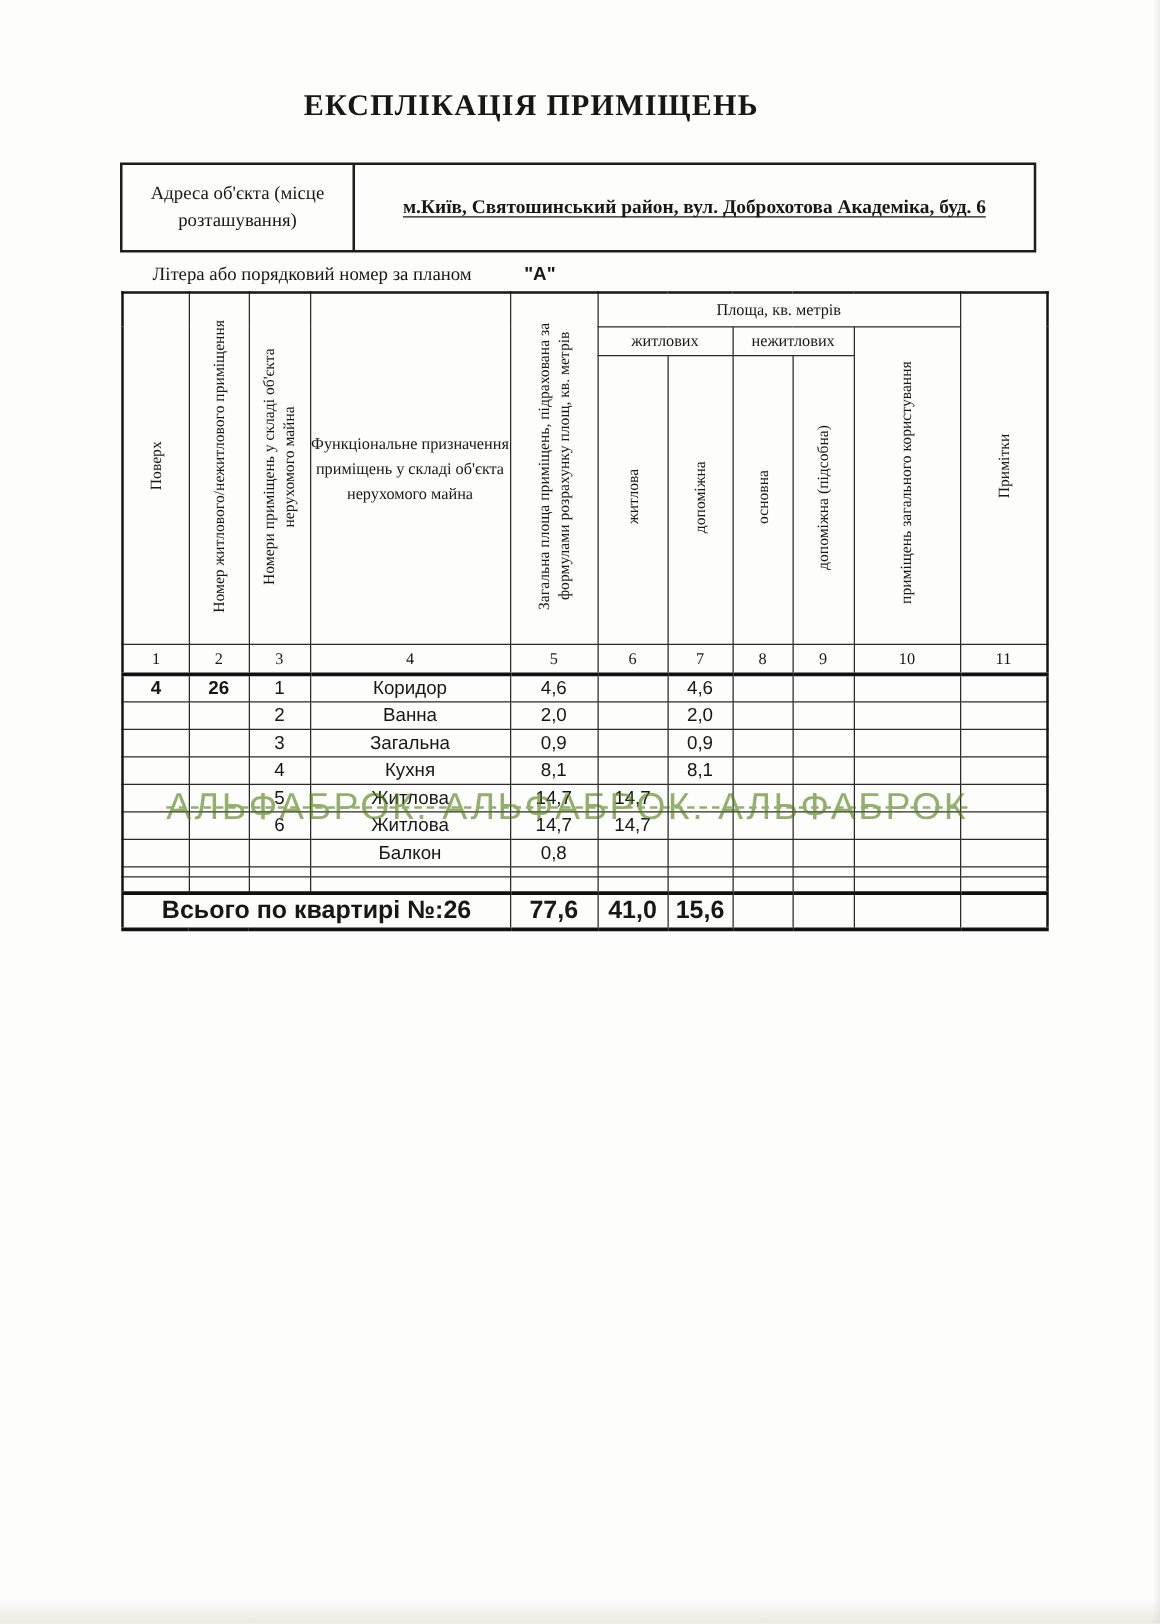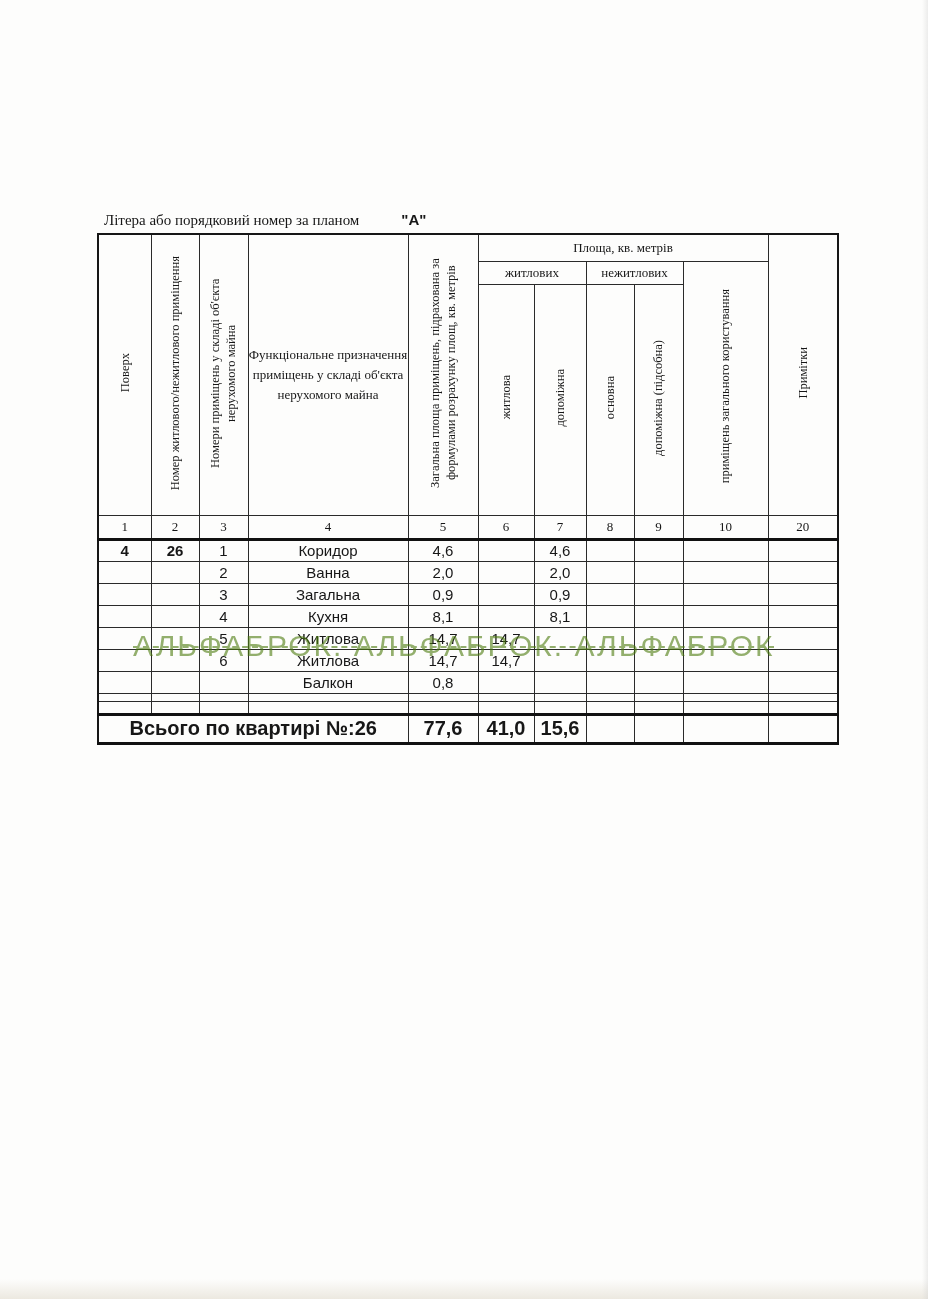--- a/index.html
+++ b/index.html
@@ -28,21 +28,21 @@
     display:flex;align-items:center;justify-content:center;
     text-align:center;font-size:15px;line-height:1.5;padding:0 16px;
   }
   .addr-value-wrap{flex:1;display:flex;align-items:center;justify-content:center;}
   .addr-value{
     font-size:15.5px;font-weight:700;text-decoration:underline;
     text-underline-offset:3px;
   }
   
   .litera-line{
-    position:absolute;top:211px;left:104px;
+    position:absolute;top:211px;left:122px;
     font-size:15px;display:flex;align-items:baseline;
   }
   .litera-value{
     margin-left:42px;font-family:"Liberation Sans",sans-serif;
     font-weight:700;font-size:15px;
   }
   
   table.main{
     position:absolute;top:233px;left:97px;width:740px;
     border-collapse:collapse;table-layout:fixed;
@@ -99,21 +99,28 @@
   .edge-right{
     position:absolute;top:0;bottom:0;right:0;width:6px;
     background:linear-gradient(to right, rgba(210,210,210,0), rgba(205,205,205,.35));
   }
 </style>
 </head>
 <body>
 
 <div class="page">
 
-
+  <h1 class="doc-title">ЕКСПЛІКАЦІЯ ПРИМІЩЕНЬ</h1>
+
+  <div class="addr-box">
+    <div class="addr-label">Адреса об'єкта (місце розташування)</div>
+    <div class="addr-value-wrap">
+      <span class="addr-value">м.Київ, Святошинський район, вул. Доброхотова Академіка, буд. 6</span>
+    </div>
+  </div>
 
   <div class="litera-line">
     <span>Літера або порядковий номер за планом</span>
     <span class="litera-value">"А"</span>
   </div>
 
   <table class="main">
     <colgroup>
       <col style="width:53px">
         <col style="width:48px">
@@ -152,21 +159,21 @@
         <td>1</td>
         <td>2</td>
         <td>3</td>
         <td>4</td>
         <td>5</td>
         <td>6</td>
         <td>7</td>
         <td>8</td>
         <td>9</td>
         <td>10</td>
-        <td>20</td>
+        <td>11</td>
       </tr>
     </thead>
     <tbody class="data">
       <tr class="d">
         <td class="b">4</td>
         <td class="b">26</td>
         <td>1</td>
         <td>Коридор</td>
         <td>4,6</td>
         <td></td>

